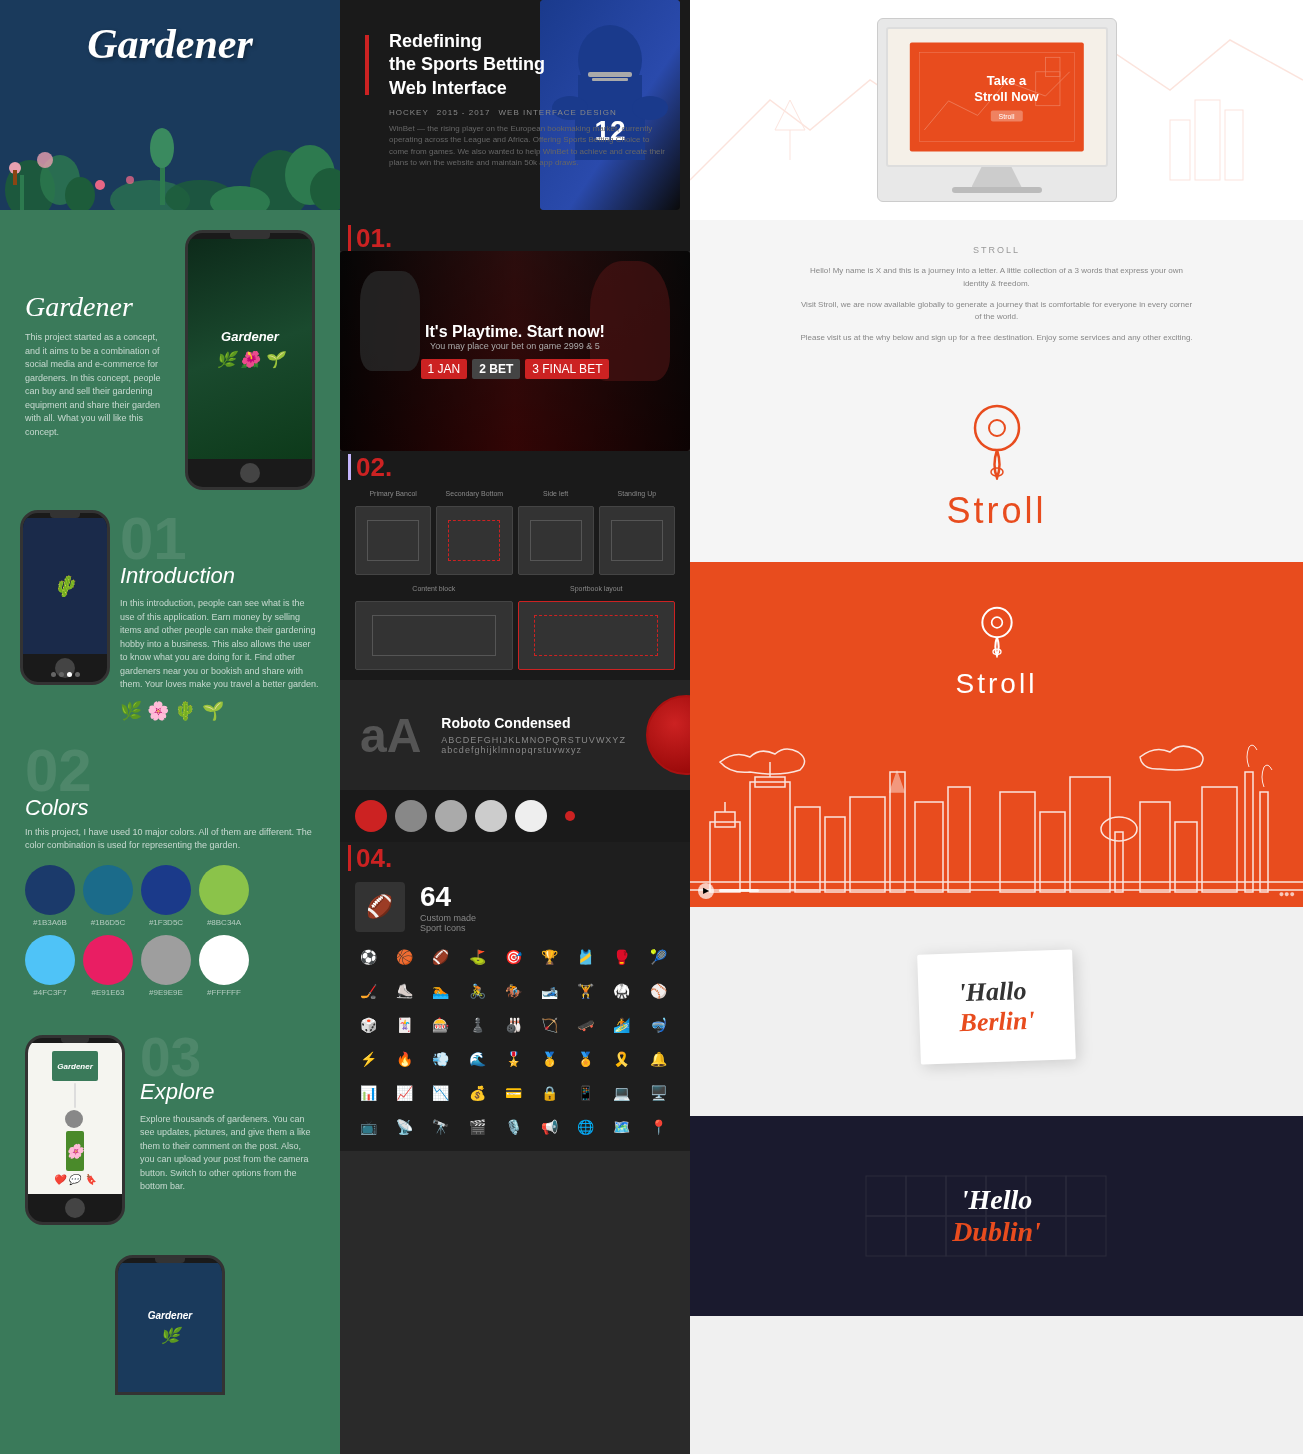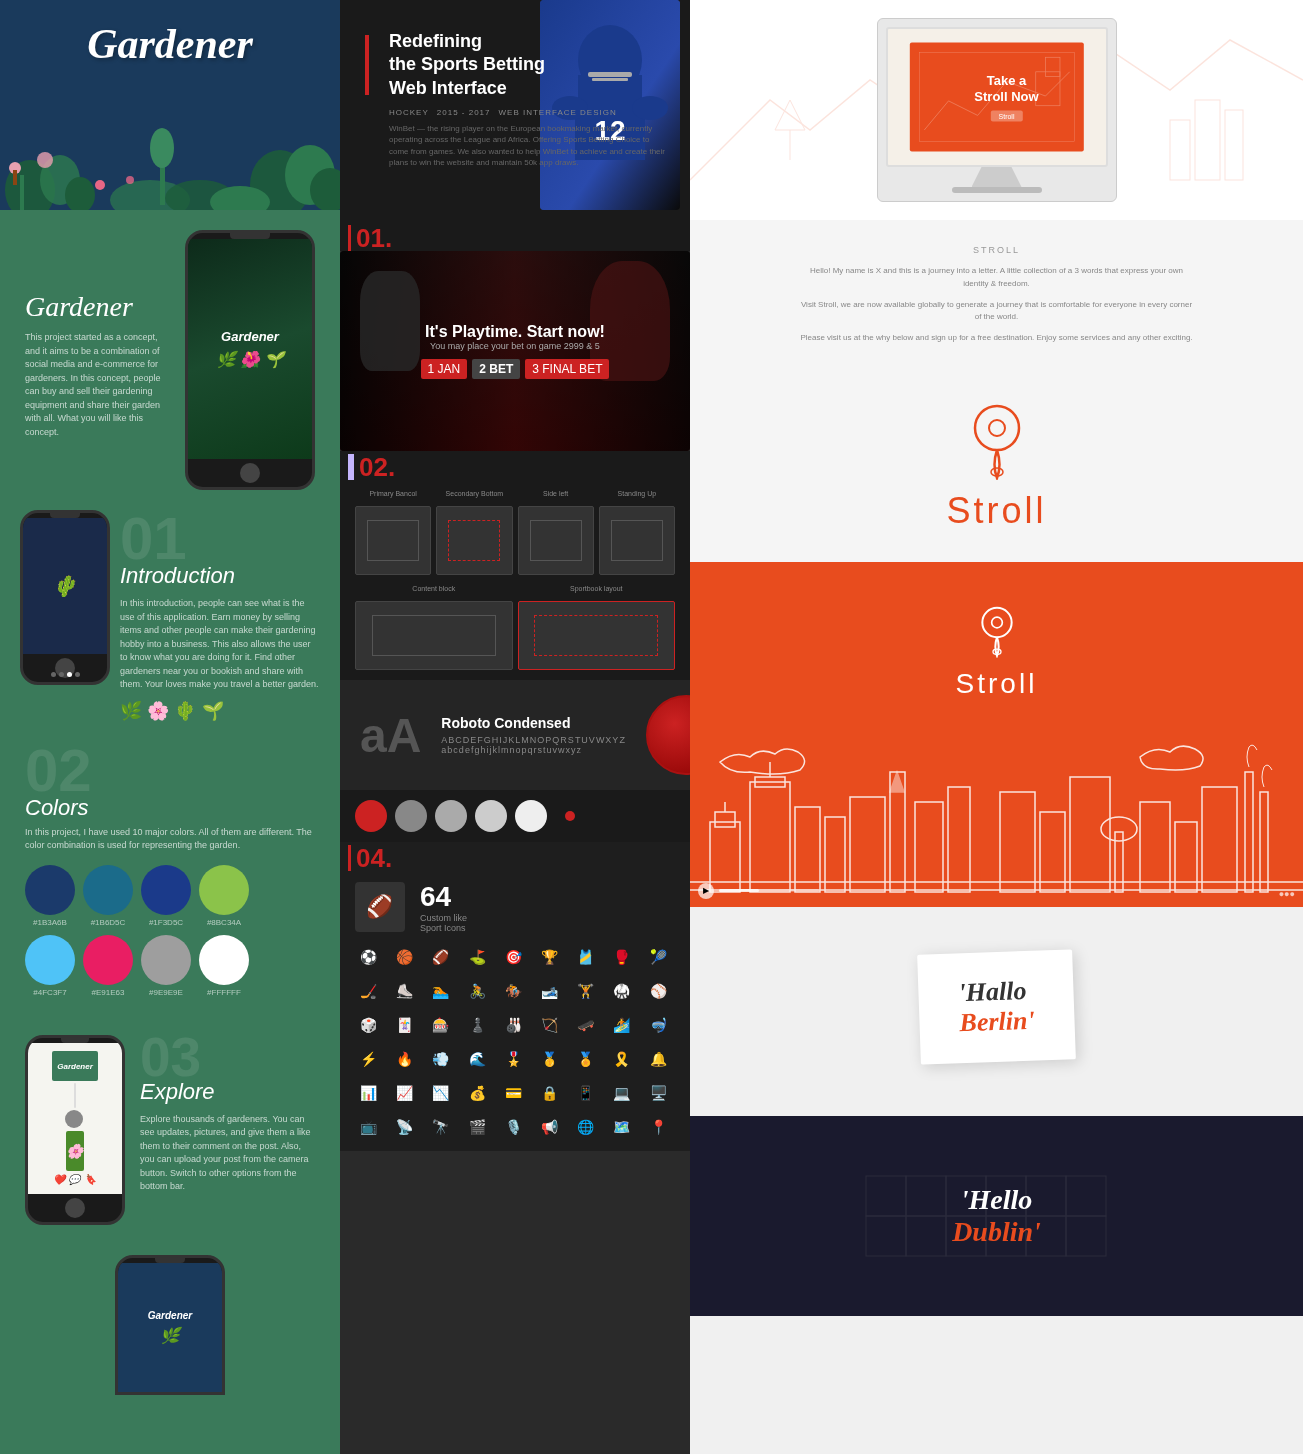--- a/index.html
+++ b/index.html
@@ -720,21 +720,21 @@
       <div class="interface-subtext">You may place your bet on game 2999 &amp; 5</div>
       <div class="bet-row" style="justify-content:center;">
         <div class="bet-item">1 JAN</div>
         <div class="bet-item" style="background:#444;font-weight:bold;">2 BET</div>
         <div class="bet-item">3 FINAL BET</div>
       </div>
     </div>
   </div>
 
   <div style="background:#1a1a1a;padding:3px 8px 0;display:flex;align-items:center;">
-    <div style="color:#cc2222;font-size:26px;font-weight:bold;border-left:6px solid #c4b5fd;padding-left:5px;line-height:1;">02.</div>
+    <div style="color:#cc2222;font-size:26px;font-weight:bold;border-left:3px solid #c4b5fd;padding-left:5px;line-height:1;">02.</div>
   </div>
   <div class="sports-wireframe">
 
     <div style="display:flex;gap:5px;margin-bottom:4px;">
       <div style="font-size:7px;color:#888;flex:1;text-align:center;">Primary Bancol</div>
       <div style="font-size:7px;color:#888;flex:1;text-align:center;">Secondary Bottom</div>
       <div style="font-size:7px;color:#888;flex:1;text-align:center;">Side left</div>
       <div style="font-size:7px;color:#888;flex:1;text-align:center;">Standing Up</div>
     </div>
     <div class="wireframe-grid">
@@ -785,21 +785,21 @@
   </div>
 
   <div style="background:#1e1e1e;padding:3px 8px 0;display:flex;align-items:center;">
     <div style="color:#cc2222;font-size:26px;font-weight:bold;border-left:3px solid #cc2222;padding-left:5px;line-height:1;">04.</div>
   </div>
   <div class="sports-icons-section">
     <div class="icons-header">
       <div class="icon-football">🏈</div>
       <div>
         <div class="icons-count">64</div>
-        <div class="icons-label">Custom like</div>
+        <div class="icons-label">Custom made</div>
         <div class="icons-label">Sport Icons</div>
       </div>
     </div>
 
     <div class="icons-grid">
 
       <div class="icon-item">⚽</div>
       <div class="icon-item">🏀</div>
       <div class="icon-item">🏈</div>
       <div class="icon-item">⛳</div>

